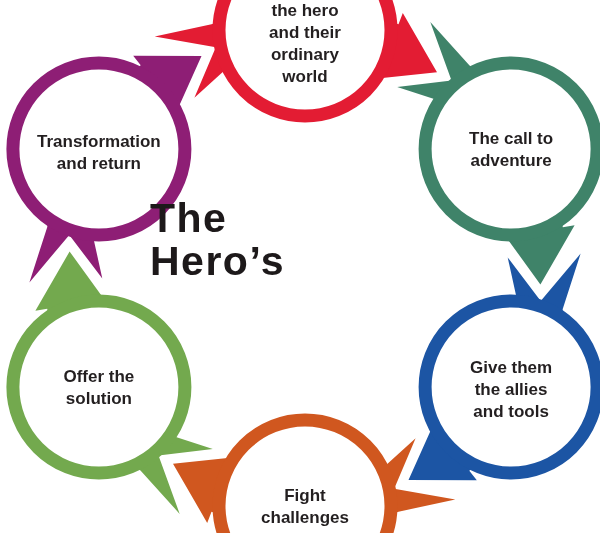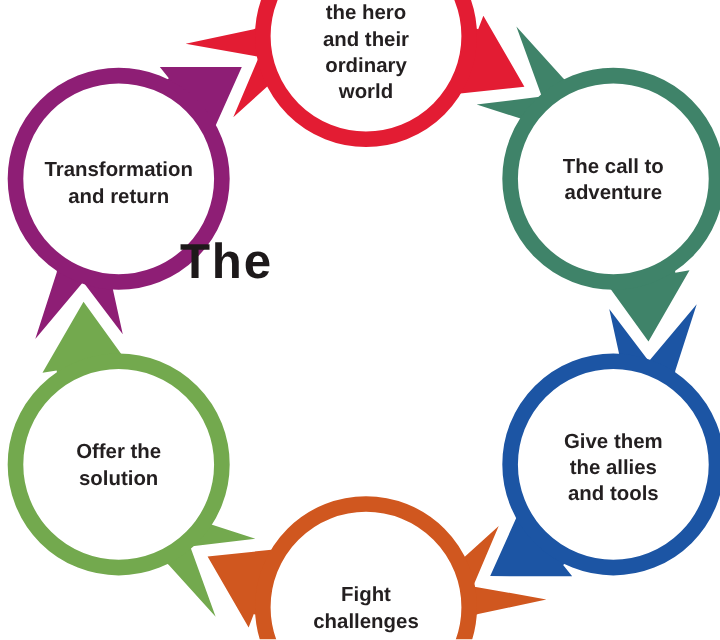--- a/index.html
+++ b/index.html
@@ -46,14 +46,15 @@
       <circle cx="98.9" cy="149.0" r="86" fill="#ffffff" stroke="#8e1e75" stroke-width="13"></circle>
       <text x="305.0" text-anchor="middle" fill="#231f20" class="node-label"><tspan x="305.0" y="16.0">the hero</tspan><tspan x="305.0" y="38.0">and their</tspan><tspan x="305.0" y="60.0">ordinary</tspan><tspan x="305.0" y="82.0">world</tspan></text>
       <text x="511.1" text-anchor="middle" fill="#231f20" class="node-label"><tspan x="511.1" y="144.0">The call to</tspan><tspan x="511.1" y="166.0">adventure</tspan></text>
       <text x="511.1" text-anchor="middle" fill="#231f20" class="node-label"><tspan x="511.1" y="373.0">Give them</tspan><tspan x="511.1" y="395.0">the allies</tspan><tspan x="511.1" y="417.0">and tools</tspan></text>
       <text x="305.0" text-anchor="middle" fill="#231f20" class="node-label"><tspan x="305.0" y="501.0">Fight</tspan><tspan x="305.0" y="523.0">challenges</tspan></text>
       <text x="98.9" text-anchor="middle" fill="#231f20" class="node-label"><tspan x="98.9" y="382.0">Offer the</tspan><tspan x="98.9" y="404.0">solution</tspan></text>
       <text x="98.9" text-anchor="middle" fill="#231f20" class="node-label"><tspan x="98.9" y="147.0">Transformation</tspan><tspan x="98.9" y="169.0">and return</tspan></text>
     </svg>
   <div id="title" style="color: rgb(29, 25, 26);">
     <div>The</div>
+    <div>Hero’s</div>
   </div>
 </div>
 
 </body></html>

